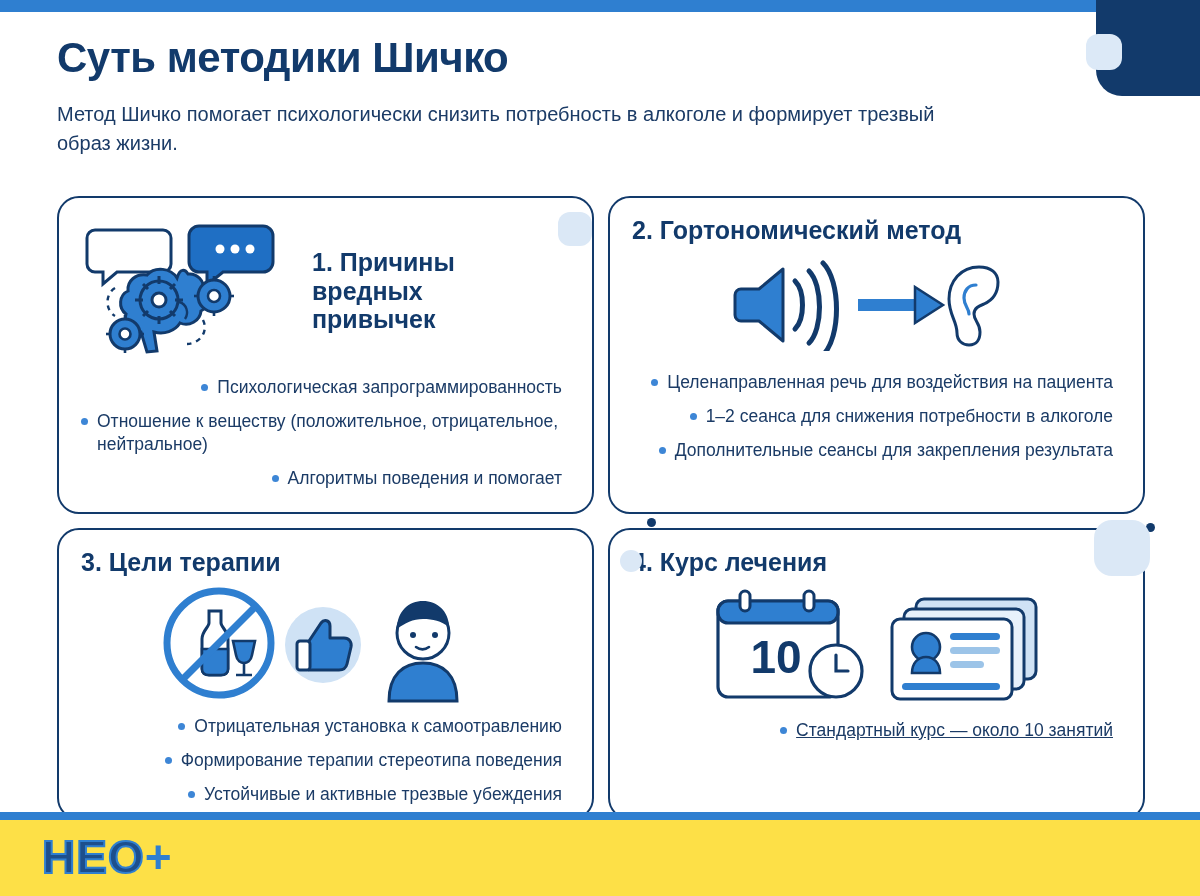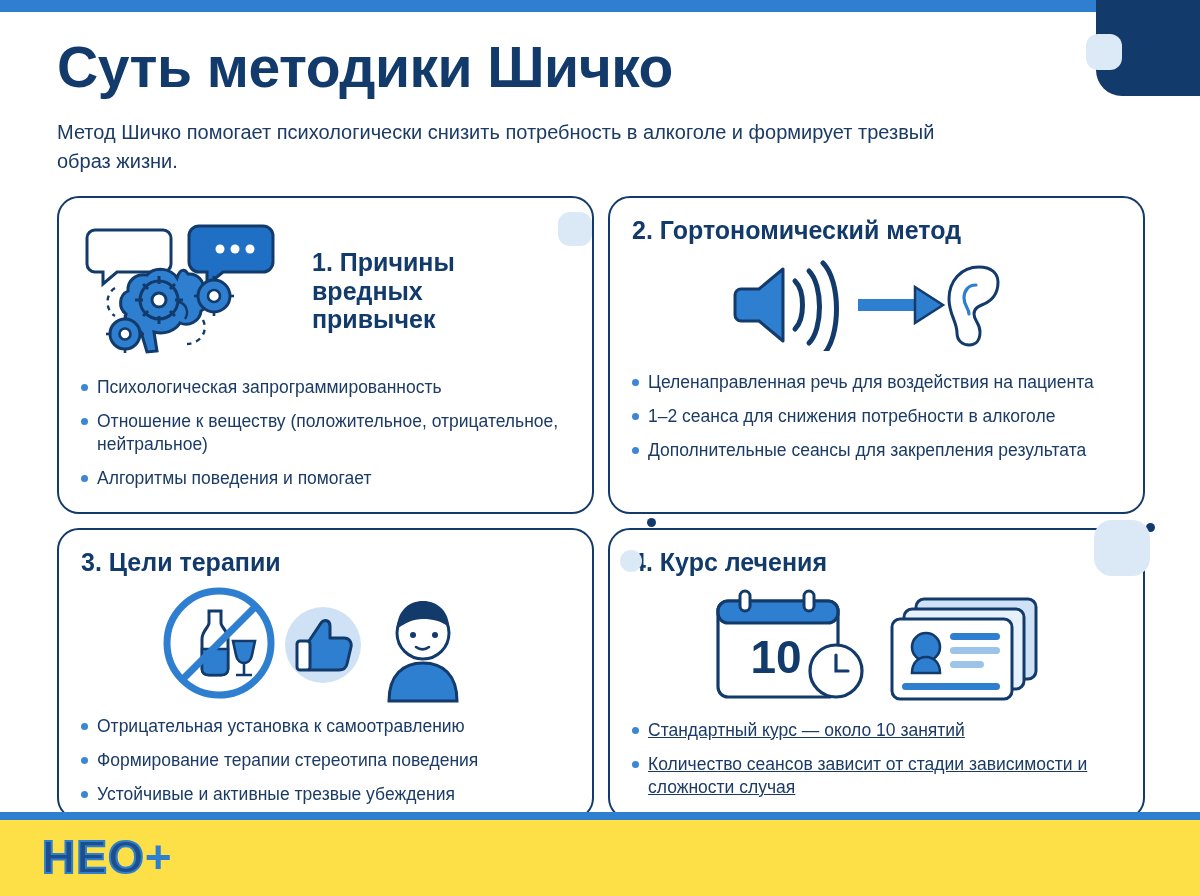--- a/index.html
+++ b/index.html
@@ -21,21 +21,21 @@
     background: #123a6b;
     border-bottom-left-radius: 26px;
   }
   .corner-dot {
     position: absolute; right: 78px; top: 34px; width: 36px; height: 36px;
     background: #dce9f7; border-radius: 12px;
   }
   
   .header { position: absolute; left: 57px; top: 34px; width: 1000px; }
   .title {
-    font-size: 57px; font-weight: bold; color: #123a6b; letter-spacing: -0.5px;
+    font-size: 42px; font-weight: bold; color: #123a6b; letter-spacing: -0.5px;
   }
   .subtitle {
     margin-top: 18px; font-size: 20px; line-height: 1.45; color: #1b3b66;
     max-width: 880px;
   }
   
   .grid {
     position: absolute; left: 57px; top: 196px;
     width: 1088px; height: 624px;
     display: grid;
@@ -53,21 +53,21 @@
   }
   .card-1 .head-row { display: flex; align-items: center; gap: 16px; }
   .card-title {
     font-size: 25px; font-weight: bold; color: #123a6b; line-height: 1.15;
   }
   .card-title.inline { max-width: 230px; }
   .art { display: flex; align-items: center; justify-content: center; }
   .bullets { margin-top: 10px; }
   .bullet {
     display: flex; gap: 9px; align-items: flex-start;
-    font-size: 17.5px; line-height: 1.32; margin-bottom: 11px; color: #1b3b66;
+    font-size: 17.5px; line-height: 1.32; margin-bottom: 11px; color: #1b3b66; justify-content: flex-end;
   }
   .bullet .dot {
     flex: 0 0 auto; width: 7px; height: 7px; border-radius: 50%;
     background: #3d86d6; margin-top: 8px;
   }
   
   .blob { position: absolute; background: #dbe8f6; }
   .blob.r1 { width: 34px; height: 34px; border-radius: 12px; right: 0; top: 14px; }
   .blob.sm-dot { width: 22px; height: 22px; border-radius: 50%; }
   .side-dot {
@@ -275,24 +275,20 @@
         <rect x="262" y="62" width="50" height="7" rx="3.5" fill="#9cc4e8"></rect>
         <rect x="262" y="76" width="34" height="7" rx="3.5" fill="#9cc4e8"></rect>
         <rect x="214" y="98" width="98" height="7" rx="3.5" fill="#2f7fd0"></rect>
       </svg>
     </div>
     <div class="bullets" style="margin-top:14px;text-decoration:underline;">
       <div class="bullet">
         <span class="dot"></span>
         <span>Стандартный курс — около 10 занятий</span>
       </div>
-      <div class="bullet">
-        <span class="dot"></span>
-        <span>Количество сеансов зависит от стадии зависимости и сложности случая</span>
-      </div>
     </div>
   </div>
 </div>
 
 <div class="side-dot" style="left:647px; top:518px;"></div>
 <div class="side-dot" style="left:1146px; top:523px;"></div>
 <div class="side-dot" style="left:1146px; top:850px;"></div>
 <div class="blob sm-dot" style="position:absolute; left:620px; top:550px;"></div>
 <div class="blob big" style="position:absolute; left:1094px; top:520px;"></div>
 

